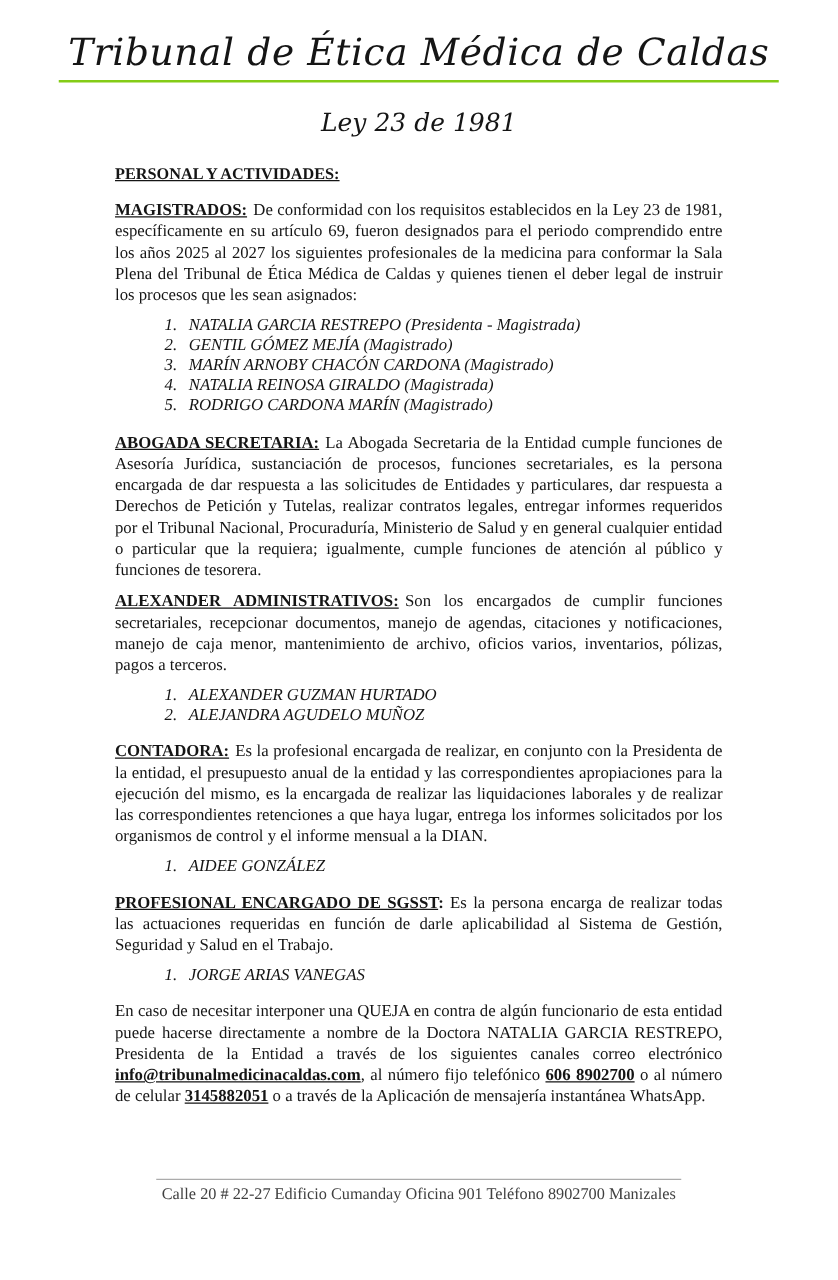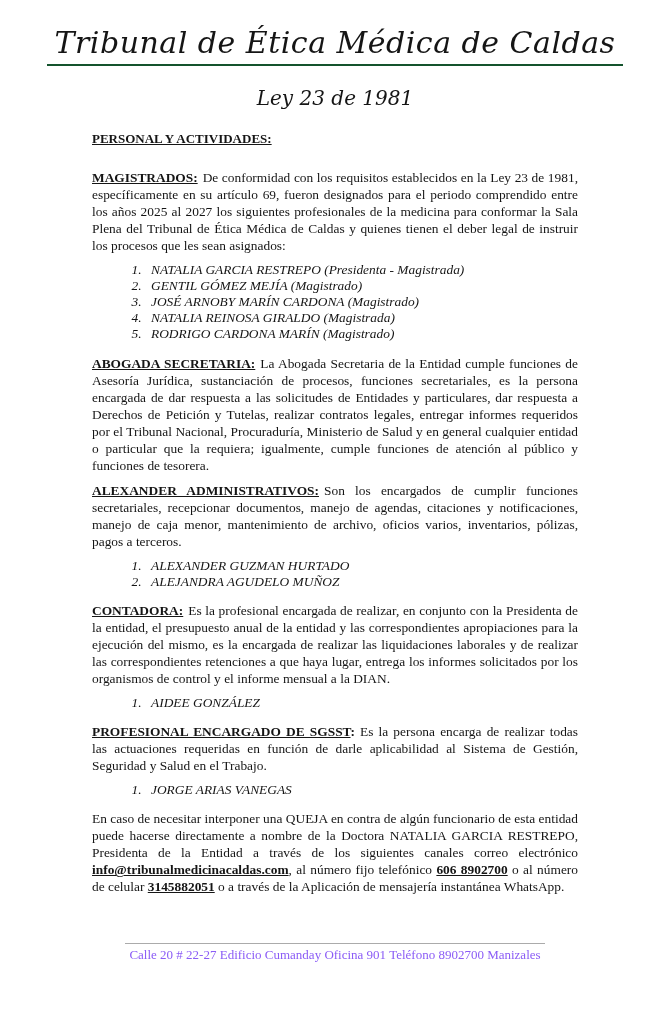--- a/index.html
+++ b/index.html
@@ -15,21 +15,21 @@
   }
   .header { text-align: center; padding-top: 26px; }
   .title {
     display: inline-block;
     font-family: "DejaVu Serif", serif;
     font-style: italic;
     font-weight: 500;
     font-size: 30px;
     line-height: 1.15;
     letter-spacing: 0.5px;
-    border-bottom: 2px solid #14532d;
+    border-bottom: 2px solid #84cc16;
     padding: 0 8px 3px 8px;
     white-space: nowrap;
   }
   .subtitle {
     font-family: "DejaVu Serif", serif;
     font-style: italic;
     font-size: 20px;
     margin-top: 20px;
   }
   .content { width: 486px; margin: 0 auto; }
@@ -39,21 +39,21 @@
     font-size: 13px;
     line-height: 17px;
     text-decoration: underline;
   }
   .para {
     font-size: 13.4px;
     line-height: 17px;
     text-align: justify;
     margin: 0 0 8px 0;
   }
-  .first-section { margin-top: 22px; }
+  .first-section { margin-top: 12px; }
   .inline-label {
     font-weight: bold;
     text-decoration: underline;
     margin-right: 5px;
   }
   .inline-label-plain { font-weight: bold; margin-right: 5px; }
   .inline-label-plain .u { text-decoration: underline; }
   ol.member-list {
     margin: 0 0 12px 0;
     padding-left: 53px;
@@ -71,21 +71,21 @@
     width: 100%;
     text-align: center;
   }
   .footer-line {
     width: 420px;
     margin: 0 auto 3px auto;
     border: 0;
     border-top: 1px solid #ababab;
     height: 0;
   }
-  .footer-text { font-size: 13px; color: #8b5cf6; }
+  .footer-text { font-size: 13px; color: #404040; }
   b { font-weight: bold; text-decoration: underline; }
 </style>
 </head>
 <body>
 
 <div class="page">
 
   <div class="header">
     <div class="title">Tribunal de Ética Médica de Caldas</div>
     <div class="subtitle">Ley 23 de 1981</div>
@@ -93,21 +93,21 @@
 
   <div class="content">
 
     <div class="page-heading">PERSONAL Y ACTIVIDADES:</div>
 
     <div class="first-section">
       <p class="para"><span class="inline-label">MAGISTRADOS:</span><span>De conformidad con los requisitos establecidos en la Ley 23 de 1981, específicamente en su artículo 69, fueron designados para el periodo comprendido entre los años 2025 al 2027 los siguientes profesionales de la medicina para conformar la Sala Plena del Tribunal de Ética Médica de Caldas y quienes tienen el deber legal de instruir los procesos que les sean asignados:</span></p>
       <ol class="member-list">
         <li>NATALIA GARCIA RESTREPO (Presidenta - Magistrada)</li>
         <li>GENTIL GÓMEZ MEJÍA (Magistrado)</li>
-        <li>JOSÉ ARNOBY MARÍN CARDONA (Magistrado)</li>
+        <li>MARÍN ARNOBY CHACÓN CARDONA (Magistrado)</li>
         <li>NATALIA REINOSA GIRALDO (Magistrada)</li>
         <li>RODRIGO CARDONA MARÍN (Magistrado)</li>
       </ol>
     </div>
 
     <div>
       <p class="para"><span class="inline-label">ABOGADA SECRETARIA:</span><span>La Abogada Secretaria de la Entidad cumple funciones de Asesoría Jurídica, sustanciación de procesos, funciones secretariales, es la persona encargada de dar respuesta a las solicitudes de Entidades y particulares, dar respuesta a Derechos de Petición y Tutelas, realizar contratos legales, entregar informes requeridos por el Tribunal Nacional, Procuraduría, Ministerio de Salud y en general cualquier entidad o particular que la requiera; igualmente, cumple funciones de atención al público y funciones de tesorera.</span></p>
     </div>
 
     <div>

